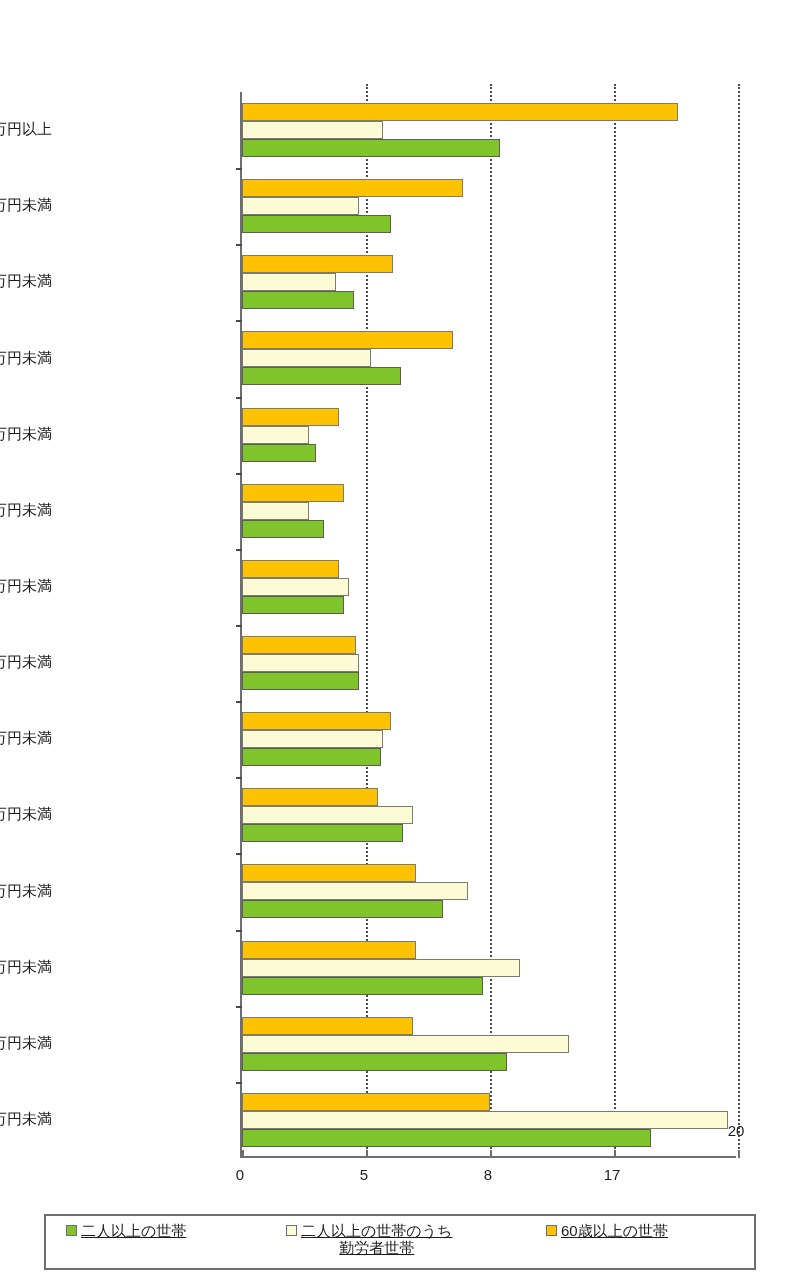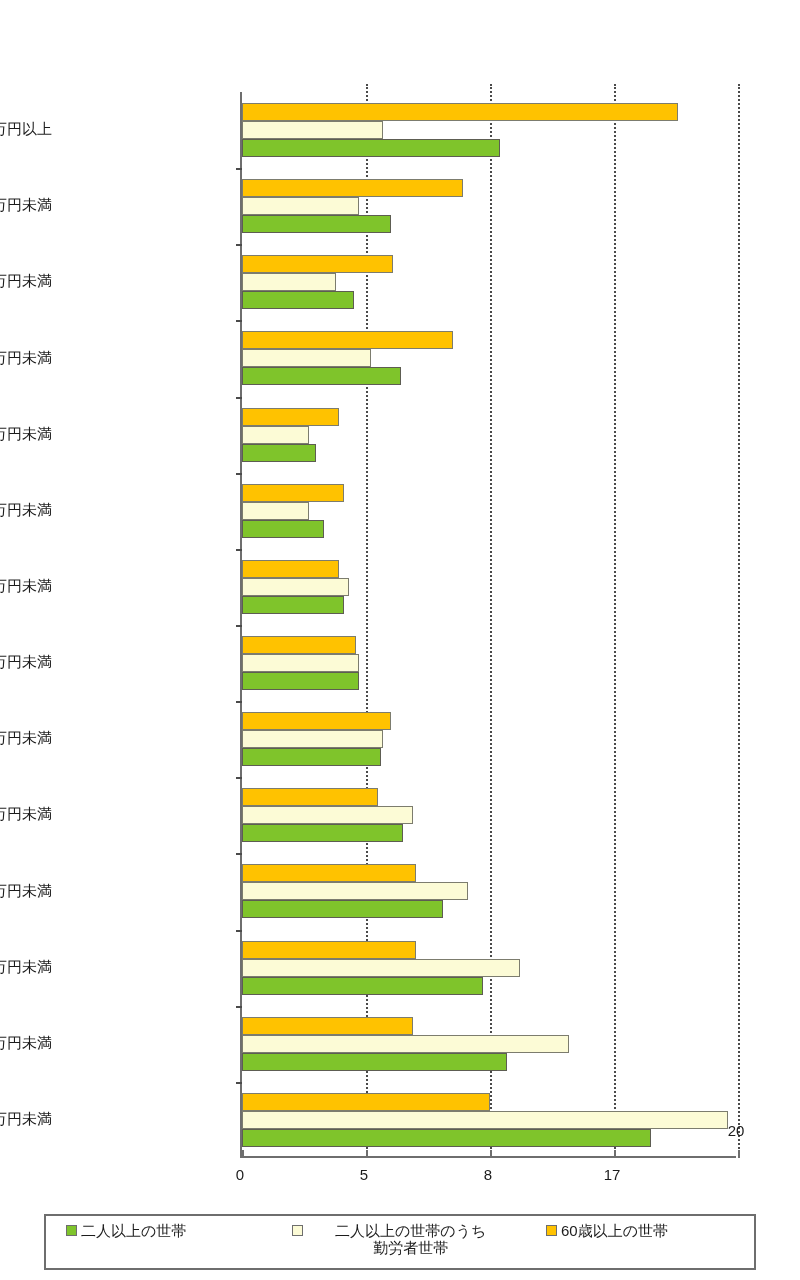--- a/index.html
+++ b/index.html
@@ -151,21 +151,21 @@
     height: 11px;
     margin-top: 3px;
     margin-right: 4px;
     border: 1.5px solid #6e6e6e;
     box-sizing: border-box;
     flex: 0 0 auto;
   }
   .legend-swatch.s0 { background: #7FC42B; }
   .legend-swatch.s1 { background: #FCFBD6; }
   .legend-swatch.s2 { background: #FFC200; }
-  .legend-text { line-height: 1.15; }
+  .legend-text { line-height: 1.15; text-decoration: underline; }
   .legend-text .l2 { display: block; text-align: center; }
 </style>
 </head>
 <body>
 
 <div id="chart-root">
 
 
   <div class="plot-area">
     <div class="plot-inner" id="plot-inner">
@@ -288,21 +288,21 @@
       <div class="xlabel" style="left: 612px; top: 1166px;">17</div>
       <div class="xlabel" style="left: 736px; top: 1122px;">20</div>
     </div>
 
   <div class="legend">
     <div class="legend-inner" id="legend-inner">
         <div class="legend-item" style="left: 20px;">
           <span class="legend-swatch s0"></span>
           <span class="legend-text">二人以上の世帯</span>
         </div>
-        <div class="legend-item" style="left: 246px; gap: 28px;">
+        <div class="legend-item" style="left: 240px;">
           <span class="legend-swatch s1"></span>
           <span class="legend-text">二人以上の世帯のうち<span class="l2">勤労者世帯</span></span>
         </div>
         <div class="legend-item" style="left: 500px;">
           <span class="legend-swatch s2"></span>
           <span class="legend-text">60歳以上の世帯</span>
         </div>
       </div>
   </div>
 

